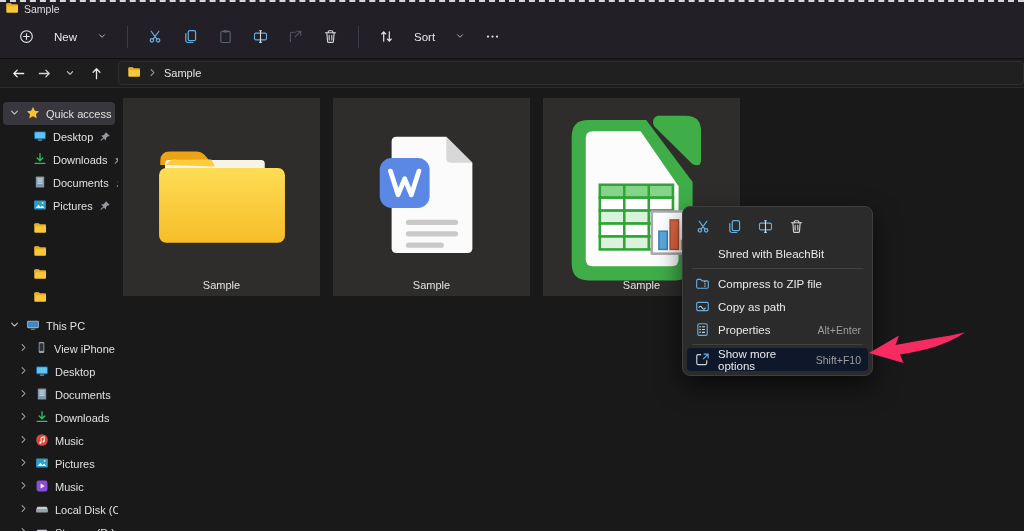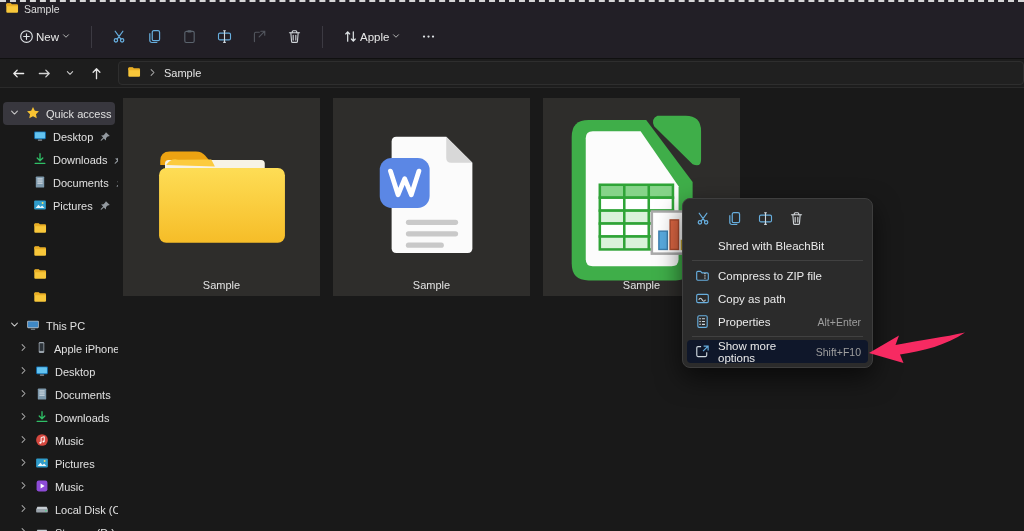--- a/index.html
+++ b/index.html
@@ -14,21 +14,21 @@
     height:16px; background:#221f26; display:flex; align-items:center;
     gap:5px; padding-left:5px; border-top:2px dashed #d6d6d6;
   }
   .titlebar .tab-title { font-size:10.5px; color:#dddddd; }
   
   .toolbar {
     height:42px; background:#221f26; display:flex; align-items:center;
     padding:0 10px; gap:2px;
   }
   .tb-btn {
-    display:flex; align-items:center; gap:2px; padding:6px 9px;
+    display:flex; align-items:center; gap:20px; padding:6px 9px;
     border-radius:4px; cursor:default; color:#e8e8e8;
   }
   .tb-btn .lbl { font-size:11.5px; }
   .tb-btn.disabled { opacity:.45; }
   .tb-sep { width:1px; height:22px; background:#3c3a42; margin:0 9px; }
   
   .navbar {
     height:30px; background:#1d1d1d; border-top:1px solid #101010;
     border-bottom:1px solid #2a2a2a; display:flex; align-items:center;
     padding:0 0 0 6px; gap:2px;
@@ -58,21 +58,21 @@
   .tile {
     width:197px; height:198px; background:#2e2d2b; position:relative;
     display:flex; align-items:center; justify-content:center; overflow:hidden;
   }
   .tile-label {
     position:absolute; bottom:5px; left:0; width:100%; text-align:center;
     font-size:11px; color:#e3e3e3;
   }
   
   .context-menu {
-    position:absolute; left:682px; top:198px; width:191px;
+    position:absolute; left:682px; top:206px; width:191px;
     background:#2b2b2b; border:1px solid #3e3e3e; border-radius:8px;
     box-shadow:0 10px 26px rgba(0,0,0,.6); padding:4px; z-index:10;
   }
   .cm-iconrow { display:flex; gap:7px; padding:4px 2px 5px 4px; }
   .cm-iconbtn { width:24px; height:22px; display:flex; align-items:center; justify-content:center; border-radius:4px; }
   .cm-item {
     height:23px; display:flex; align-items:center; gap:8px;
     padding:0 7px; border-radius:4px; font-size:11.5px; color:#eaeaea;
   }
   .cm-item.highlighted { background:#0f172a; }
@@ -144,21 +144,21 @@
           <path d="M4.1 4l.75 9.2a1.2 1.2 0 0 0 1.2 1.1h3.9a1.2 1.2 0 0 0 1.2-1.1L11.9 4"></path>
           <path d="M6.6 6.6v5.2M9.4 6.6v5.2"></path>
         </svg></span>
     </div>
     <div class="tb-sep"></div>
     <div class="tb-btn">
       <span><svg viewBox="0 0 16 16" width="15" height="15" fill="none" stroke="#dfe3e6" stroke-width="1.3" stroke-linecap="round" stroke-linejoin="round">
           <path d="M5 13V3M5 3L2.9 5.3M5 3l2.1 2.3"></path>
           <path d="M11 3v10M11 13l-2.1-2.3M11 13l2.1-2.3"></path>
         </svg></span>
-      <span class="lbl">Apple</span>
+      <span class="lbl">Sort</span>
       <span><svg viewBox="0 0 16 16" width="10" height="10" fill="none" stroke="#b5b5b5" stroke-width="1.6" stroke-linecap="round" stroke-linejoin="round">
           <path d="M4 6l4 4 4-4"></path>
         </svg></span>
     </div>
     <div class="tb-btn">
       <span><svg viewBox="0 0 16 16" width="15" height="15" fill="#dfe3e6">
           <circle cx="3.2" cy="8" r="1.2"></circle>
           <circle cx="8" cy="8" r="1.2"></circle>
           <circle cx="12.8" cy="8" r="1.2"></circle>
         </svg></span>
@@ -302,21 +302,21 @@
         <span class="sb-label">This PC</span>
       </div>
       <div class="sb-row sb-item with-chevron">
         <span><svg viewBox="0 0 16 16" width="11" height="11" fill="none" stroke="#a9a9a9" stroke-width="1.5" stroke-linecap="round" stroke-linejoin="round">
             <path d="M6 3.8L10.2 8 6 12.2"></path>
           </svg></span>
         <span><svg viewBox="0 0 16 16" width="13" height="13">
             <rect x="4.6" y="1.3" width="6.8" height="13.4" rx="1.6" fill="#9aa3ab"></rect>
             <rect x="5.6" y="2.8" width="4.8" height="9.4" fill="#2b3238"></rect>
           </svg></span>
-        <span class="sb-label">Apple iPhone</span>
+        <span class="sb-label">View iPhone</span>
       </div>
       <div class="sb-row sb-item with-chevron">
         <span><svg viewBox="0 0 16 16" width="11" height="11" fill="none" stroke="#a9a9a9" stroke-width="1.5" stroke-linecap="round" stroke-linejoin="round">
             <path d="M6 3.8L10.2 8 6 12.2"></path>
           </svg></span>
         <span><svg viewBox="0 0 16 16" width="14" height="14">
             <rect x="1.3" y="2.8" width="13.4" height="8.8" rx="1.2" fill="#1573b5"></rect>
             <rect x="2.3" y="3.8" width="11.4" height="6.8" rx=".5" fill="#63c3f0"></rect>
             <rect x="5.5" y="12" width="5" height="1.4" rx=".5" fill="#8a939b"></rect>
           </svg></span>

